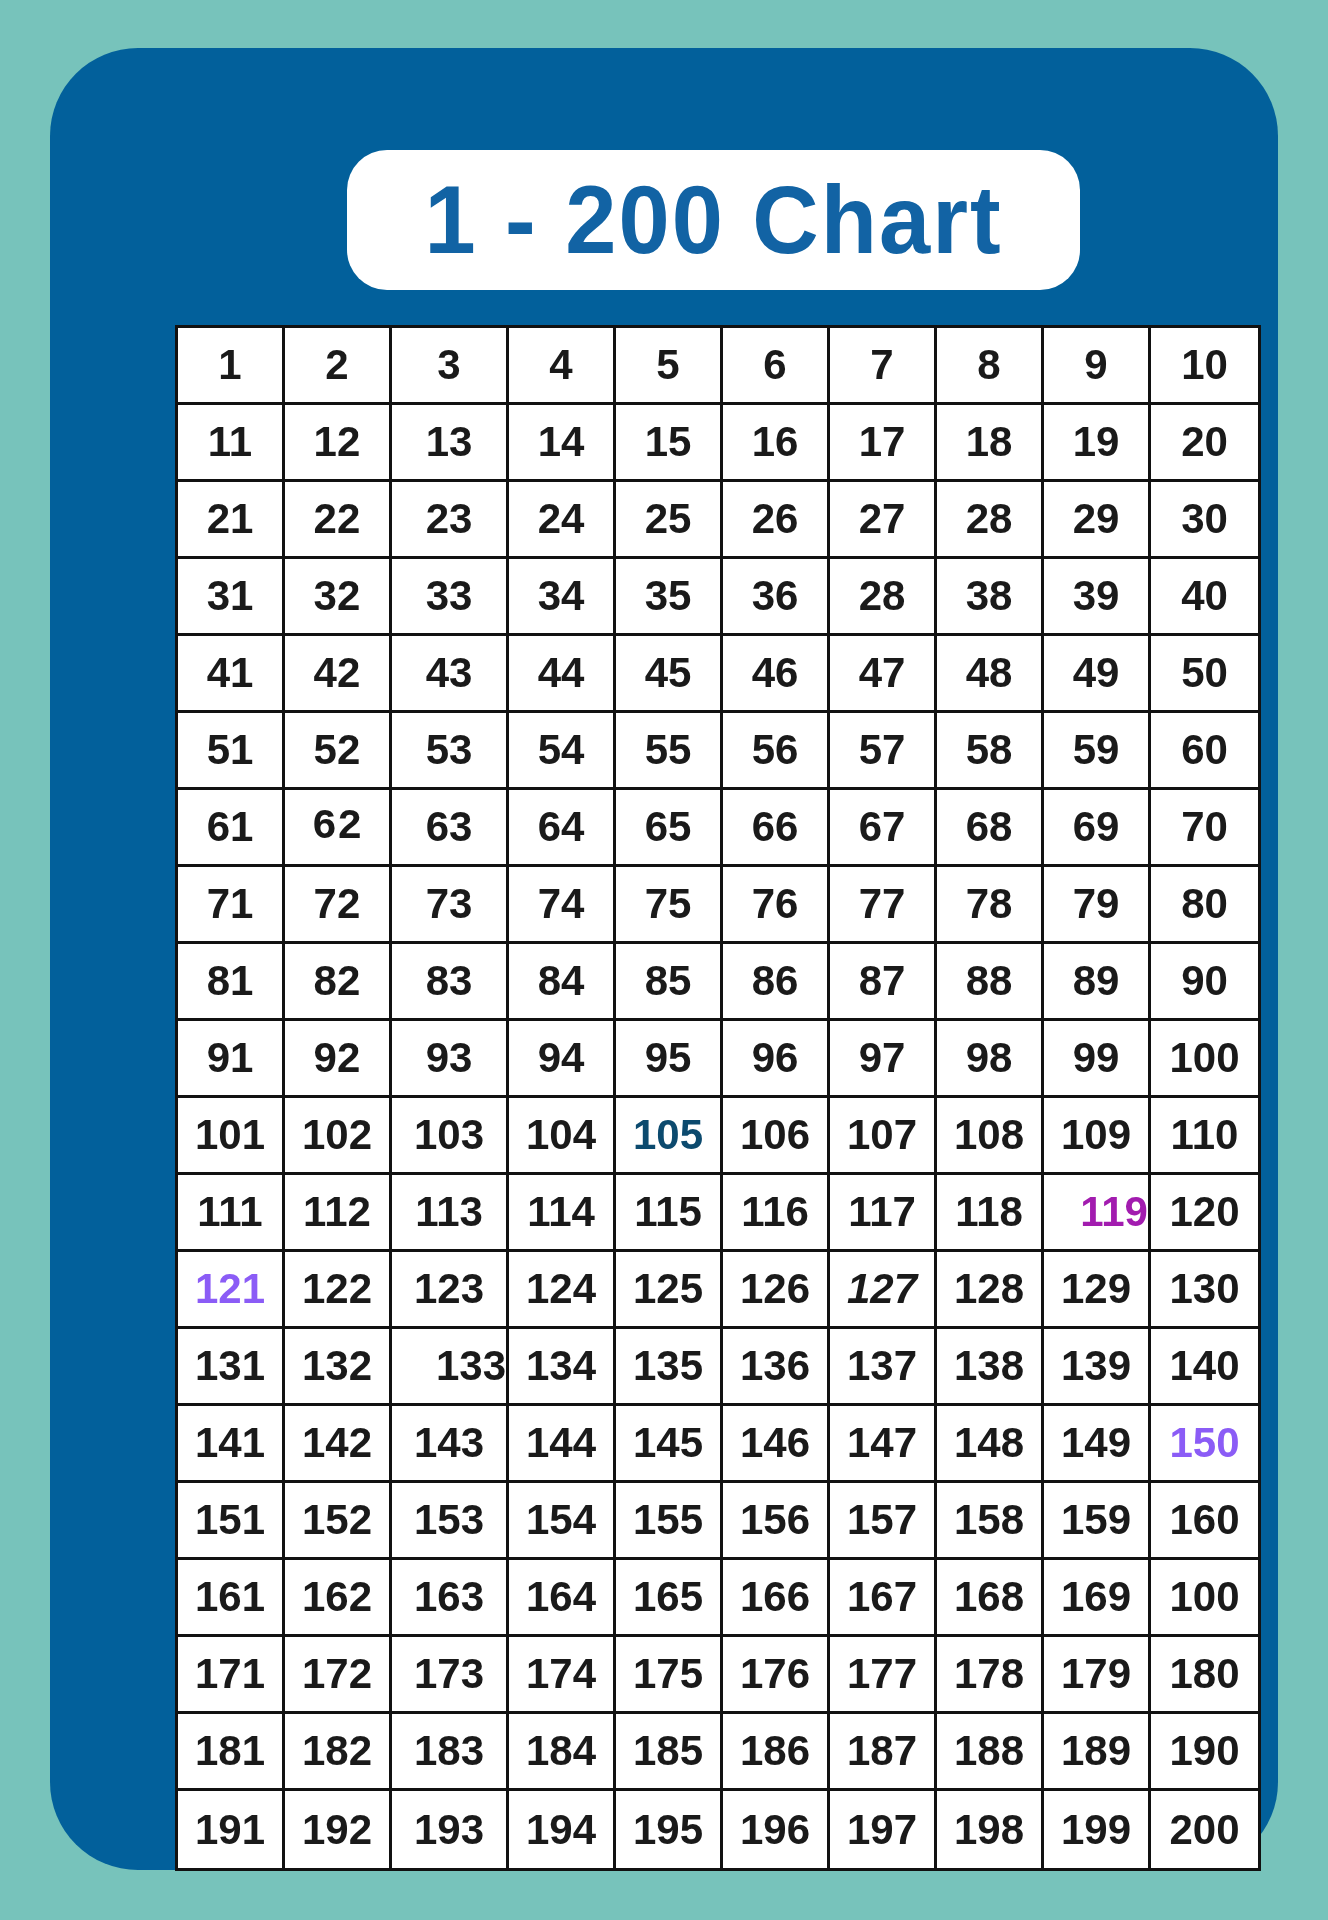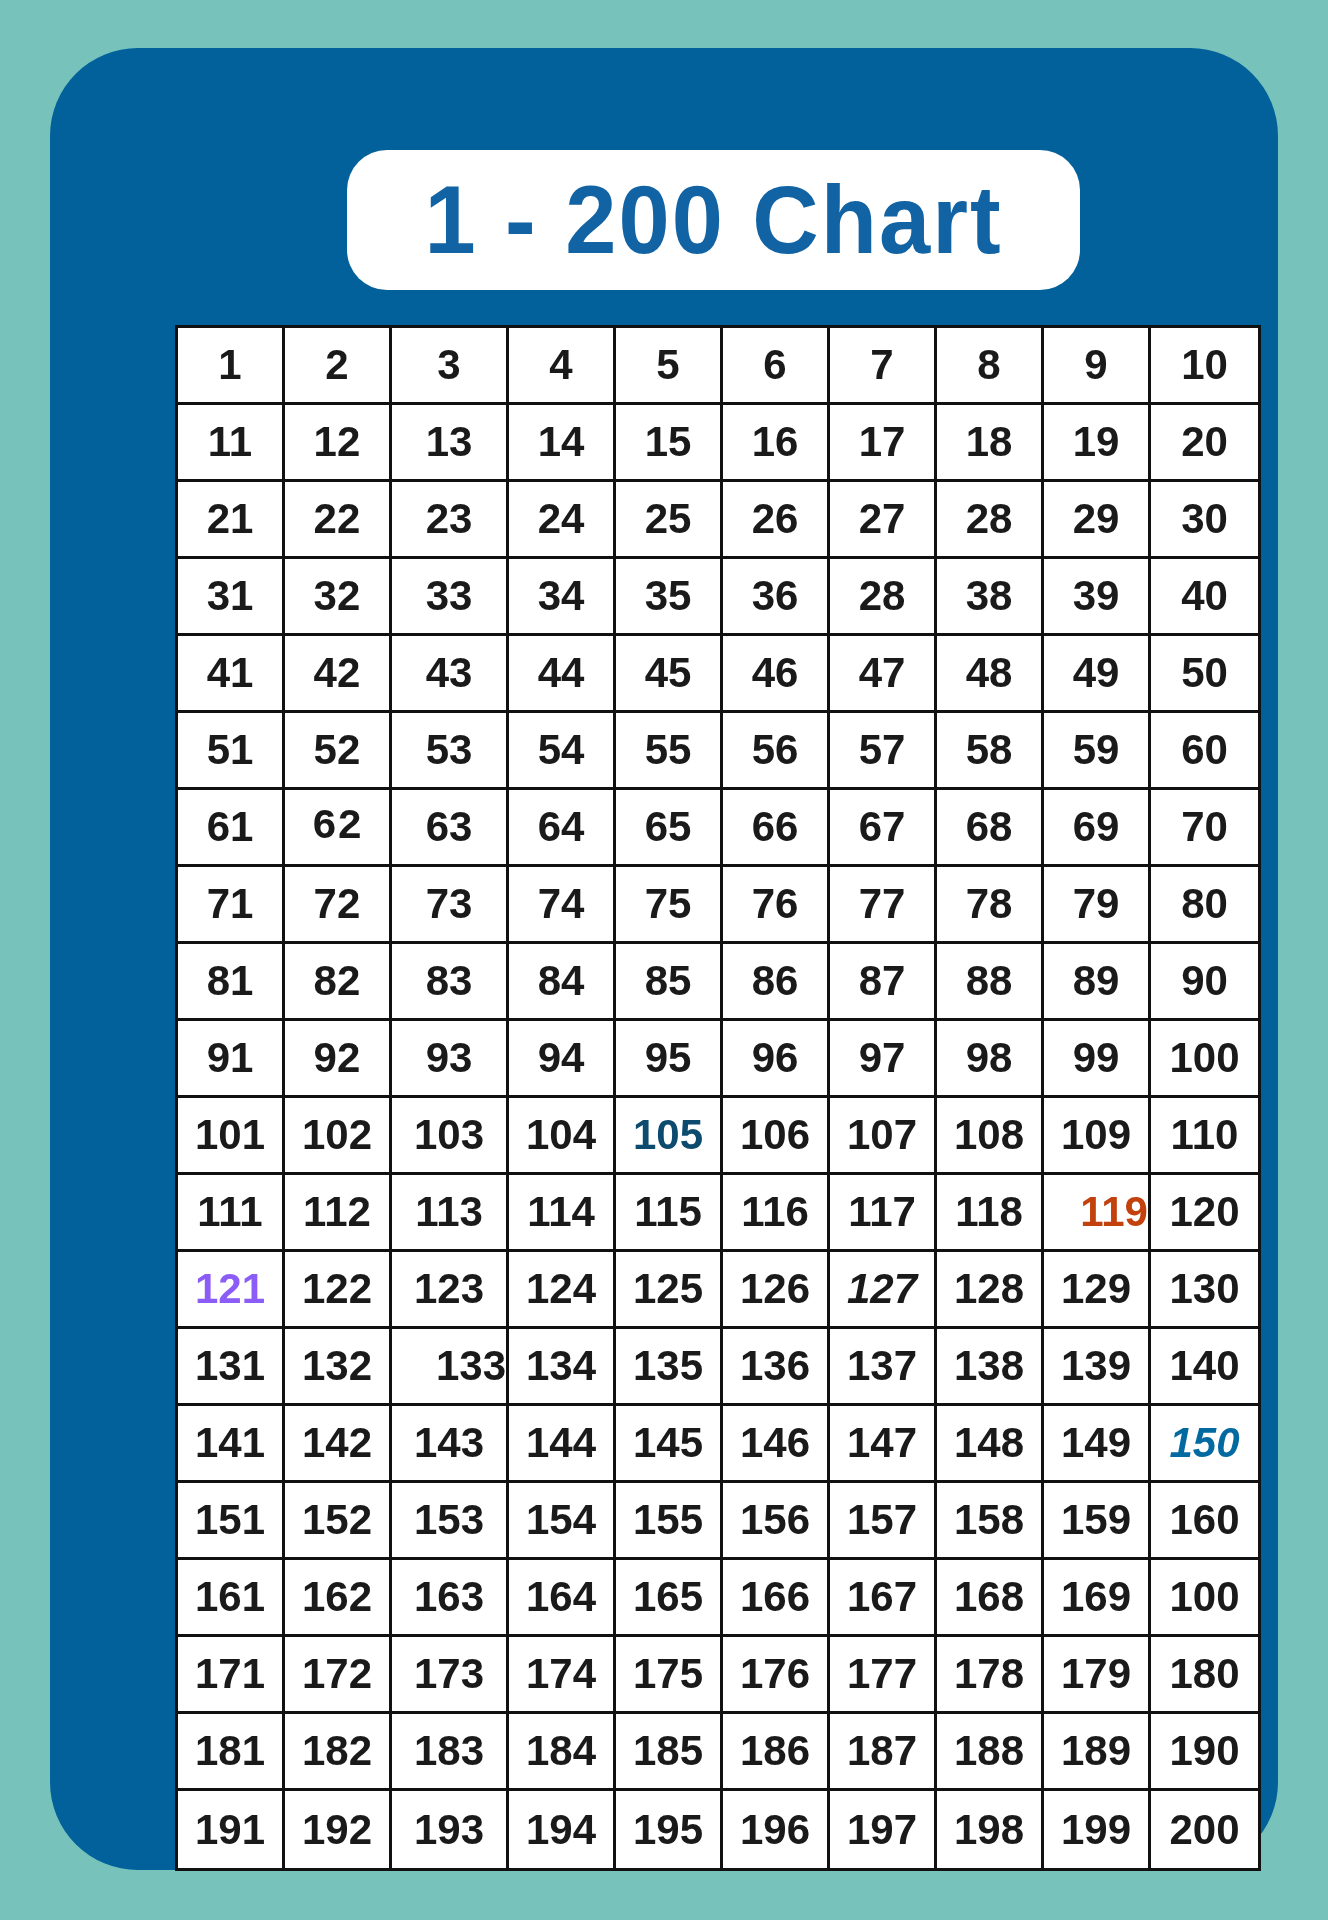--- a/index.html
+++ b/index.html
@@ -180,21 +180,21 @@
         <div class="cell" style="color: rgb(26, 26, 26);">109</div>
         <div class="cell" style="color: rgb(26, 26, 26);">110</div>
         <div class="cell" style="color: rgb(26, 26, 26);">111</div>
         <div class="cell" style="color: rgb(26, 26, 26);">112</div>
         <div class="cell" style="color: rgb(26, 26, 26);">113</div>
         <div class="cell" style="color: rgb(26, 26, 26);">114</div>
         <div class="cell" style="color: rgb(26, 26, 26);">115</div>
         <div class="cell" style="color: rgb(26, 26, 26);">116</div>
         <div class="cell" style="color: rgb(26, 26, 26);">117</div>
         <div class="cell" style="color: rgb(26, 26, 26);">118</div>
-        <div class="cell" style="color: #c2410c; padding-left: 36px;">119</div>
+        <div class="cell" style="color: #a21caf; padding-left: 36px;">119</div>
         <div class="cell" style="color: rgb(26, 26, 26);">120</div>
         <div class="cell" style="color: #8b5cf6;">121</div>
         <div class="cell" style="color: rgb(26, 26, 26);">122</div>
         <div class="cell" style="color: rgb(26, 26, 26);">123</div>
         <div class="cell" style="color: rgb(26, 26, 26);">124</div>
         <div class="cell" style="color: rgb(26, 26, 26);">125</div>
         <div class="cell" style="color: rgb(26, 26, 26);">126</div>
         <div class="cell" style="color: rgb(26, 26, 26); font-style: italic;">127</div>
         <div class="cell" style="color: rgb(26, 26, 26);">128</div>
         <div class="cell" style="color: rgb(26, 26, 26);">129</div>
@@ -211,21 +211,21 @@
         <div class="cell" style="color: rgb(26, 26, 26);">140</div>
         <div class="cell" style="color: rgb(26, 26, 26);">141</div>
         <div class="cell" style="color: rgb(26, 26, 26);">142</div>
         <div class="cell" style="color: rgb(26, 26, 26);">143</div>
         <div class="cell" style="color: rgb(26, 26, 26);">144</div>
         <div class="cell" style="color: rgb(26, 26, 26);">145</div>
         <div class="cell" style="color: rgb(26, 26, 26);">146</div>
         <div class="cell" style="color: rgb(26, 26, 26);">147</div>
         <div class="cell" style="color: rgb(26, 26, 26);">148</div>
         <div class="cell" style="color: rgb(26, 26, 26);">149</div>
-        <div class="cell" style="color: #0369a1; font-style: italic;">150</div>
+        <div class="cell" style="color: #8b5cf6;">150</div>
         <div class="cell" style="color: rgb(26, 26, 26);">151</div>
         <div class="cell" style="color: rgb(26, 26, 26);">152</div>
         <div class="cell" style="color: rgb(26, 26, 26);">153</div>
         <div class="cell" style="color: rgb(26, 26, 26);">154</div>
         <div class="cell" style="color: rgb(26, 26, 26);">155</div>
         <div class="cell" style="color: rgb(26, 26, 26);">156</div>
         <div class="cell" style="color: rgb(26, 26, 26);">157</div>
         <div class="cell" style="color: rgb(26, 26, 26);">158</div>
         <div class="cell" style="color: rgb(26, 26, 26);">159</div>
         <div class="cell" style="color: rgb(26, 26, 26);">160</div>

